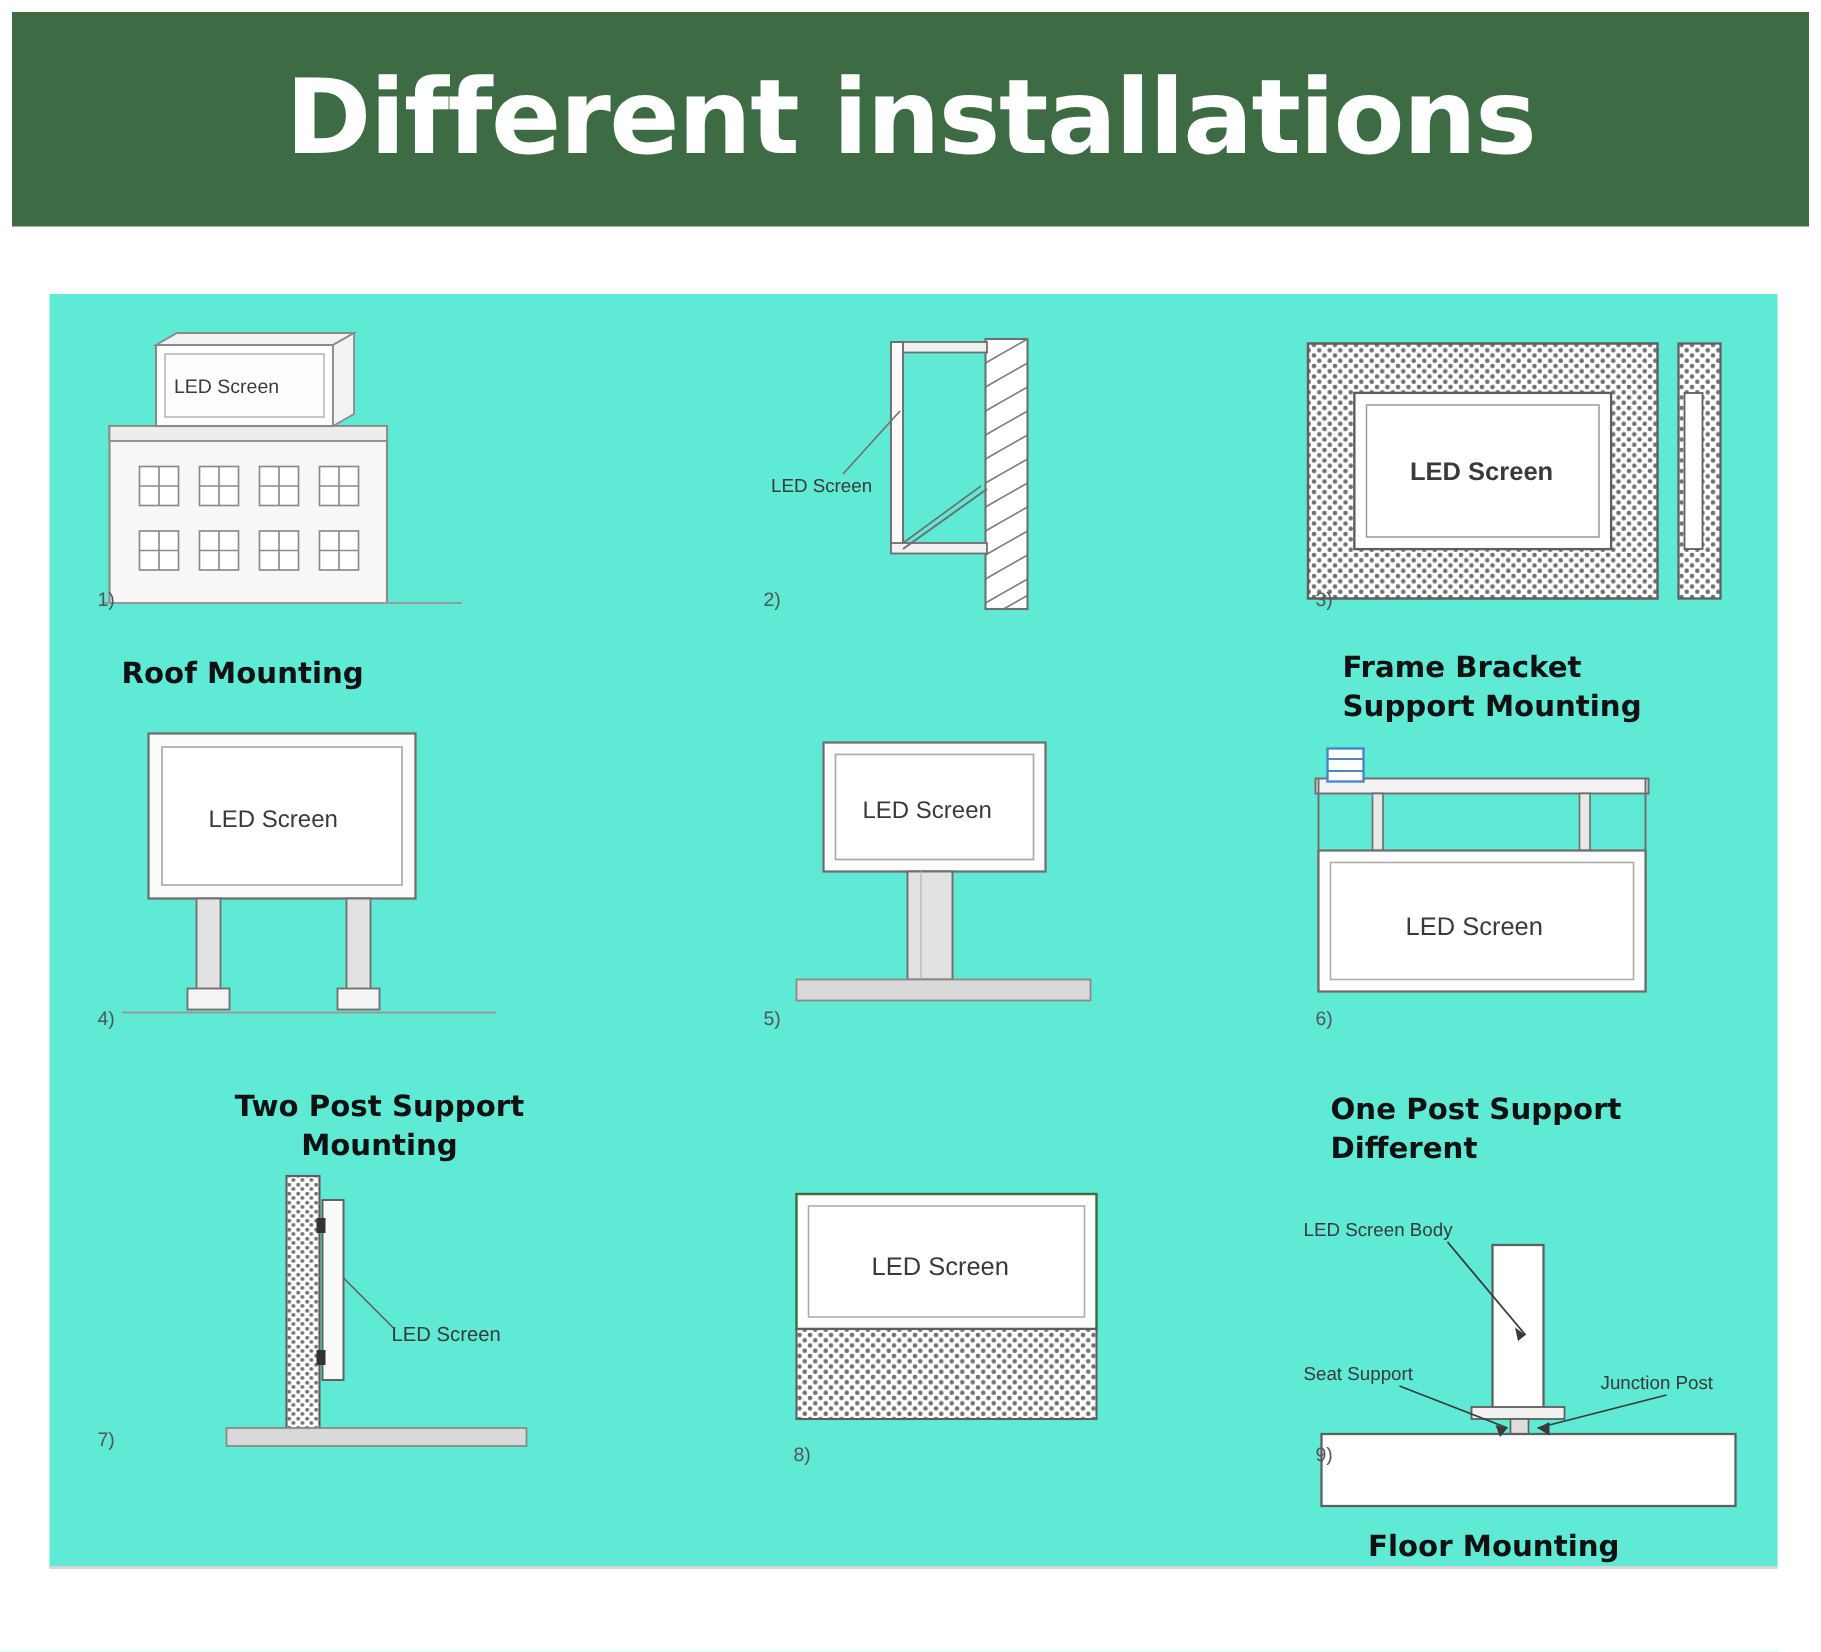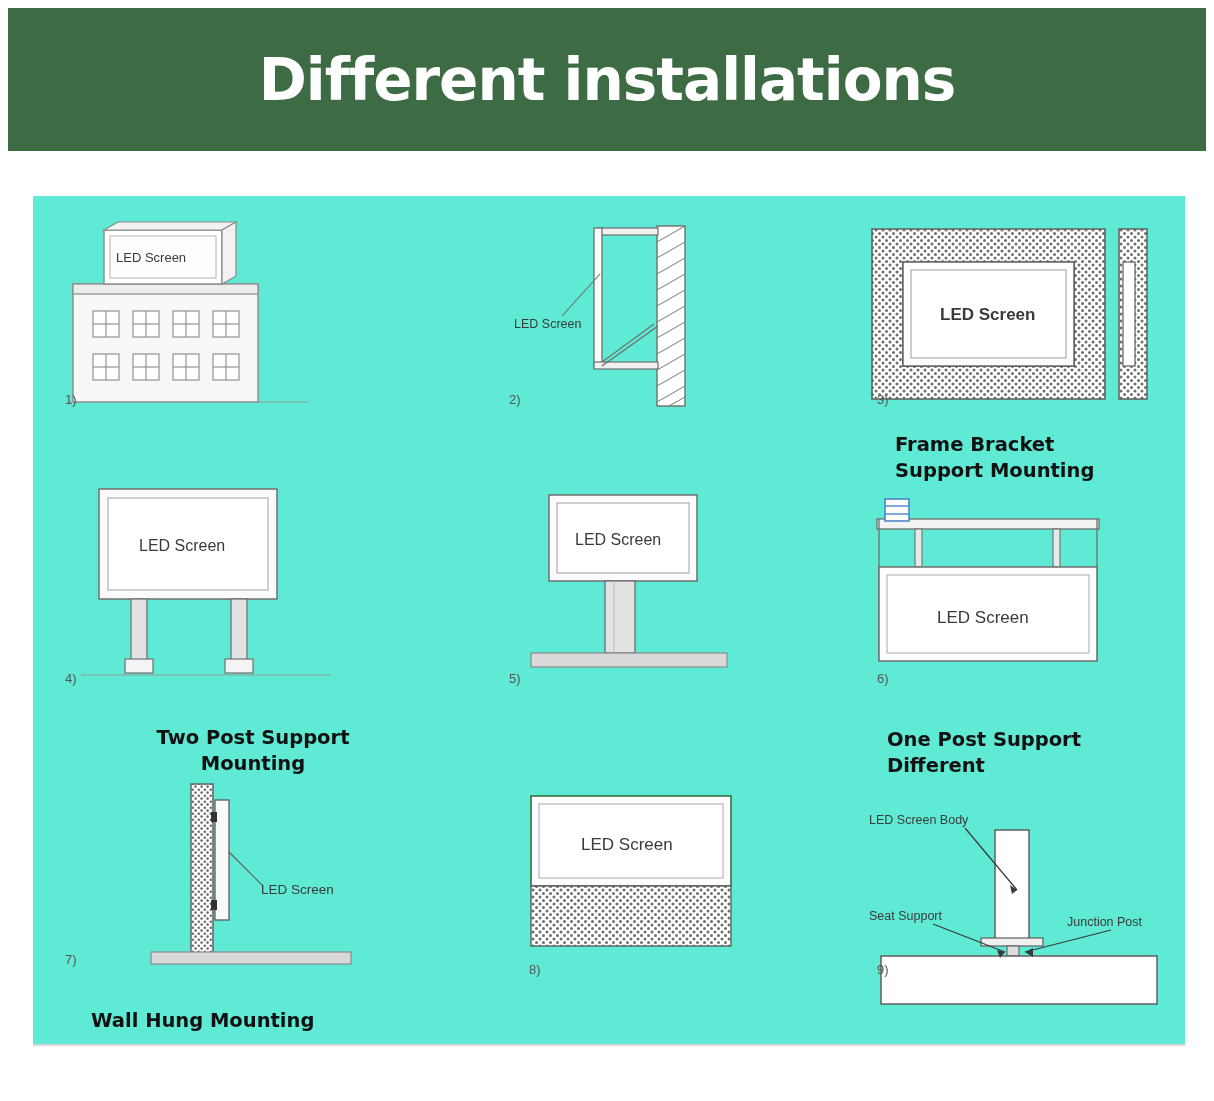--- a/index.html
+++ b/index.html
@@ -22,21 +22,21 @@
     top: 8px;
     width: 1198px;
     height: 143px;
     background: #3d6b43;
     display: flex;
     align-items: center;
     justify-content: center;
   }
   .header-title {
     color: #ffffff;
-    font-size: 58px;
+    font-size: 69px;
     font-weight: bold;
     letter-spacing: -1px;
     line-height: 1;
     font-family: "DejaVu Sans", sans-serif;
   }
 
   
   .board {
     position: absolute;
     left: 33px;
@@ -143,20 +143,21 @@
           <rect x="36" y="14" width="118" height="54" fill="#ffffff" stroke="#8a8a8a" stroke-width="1.4"></rect>
           <rect x="42" y="20" width="106" height="42" fill="#fdfdfd" stroke="#b4b4b4" stroke-width="1"></rect>
           <path d="M36 14 L50 6 L168 6 L154 14 Z" fill="#f2f2f2" stroke="#8a8a8a" stroke-width="1.2"></path>
           <path d="M154 14 L168 6 L168 60 L154 68 Z" fill="#f2f2f2" stroke="#8a8a8a" stroke-width="1.2"></path>
           <text class="screen-label" x="48" y="46" font-size="13">LED Screen</text>
 
           <line x1="0" y1="186" x2="240" y2="186" stroke="#9a9a9a" stroke-width="1.2"></line>
         </svg>
       </div>
       <div class="num" style="left:32px; top:196px;">1)</div>
+      <div class="caption" style="left:48px; top:240px; width:300px;">Roof Mounting</div>
     </div>
 
     <div class="cell" style="left:384px; top:0px; width:384px; height:283px;">
       <div class="figwrap" style="left:85px; top:20px;">
         <svg width="230" height="200" viewBox="0 0 230 200">
 
           <rect x="155" y="10" width="28" height="180" fill="#ffffff" stroke="#6f6f6f" stroke-width="1.4"></rect>
           <g stroke="#7a7a7a" stroke-width="1">
             <line x1="155" y1="26" x2="183" y2="10"></line>
             <line x1="155" y1="42" x2="183" y2="26"></line>
@@ -297,21 +298,20 @@
           <rect x="68" y="30" width="6" height="10" fill="#333"></rect>
           <rect x="68" y="118" width="6" height="10" fill="#333"></rect>
 
           <line x1="86" y1="70" x2="120" y2="104" stroke="#5f5f5f" stroke-width="1.1"></line>
           <text class="screen-label" x="118" y="112" font-size="13.5">LED Screen</text>
 
           <rect x="8" y="170" width="200" height="12" fill="#d9d9d9" stroke="#8a8a8a" stroke-width="1.2"></rect>
         </svg>
       </div>
       <div class="num" style="left:32px; top:190px;">7)</div>
-      <div class="caption" style="left:58px; top:246px; width:320px;">Wall Hung Mounting</div>
     </div>
 
     <div class="cell" style="left:384px; top:566px; width:384px; height:283px;">
       <div class="figwrap" style="left:100px; top:28px;">
         <svg width="240" height="180" viewBox="0 0 240 180">
           <defs>
             <pattern id="hatch-dots3" width="7" height="7" patternUnits="userSpaceOnUse">
               <rect width="7" height="7" fill="#ffffff"></rect>
               <circle cx="2" cy="2" r="1.5" fill="#6f6f6f"></circle>
               <circle cx="5.5" cy="5.5" r="1.5" fill="#6f6f6f"></circle>
@@ -319,20 +319,21 @@
           </defs>
 
           <rect x="14" y="6" width="200" height="90" fill="#fdfdfd" stroke="#3a6e3f" stroke-width="1.6"></rect>
           <rect x="22" y="14" width="184" height="74" fill="#ffffff" stroke="#aaaaaa" stroke-width="1"></rect>
           <text class="screen-label" x="64" y="60" font-size="17">LED Screen</text>
 
           <rect x="14" y="96" width="200" height="60" fill="url(#hatch-dots3)" stroke="#5f5f5f" stroke-width="1.4"></rect>
         </svg>
       </div>
       <div class="num" style="left:112px; top:200px;">8)</div>
+      <div class="caption" style="left:495px; top:256px; width:300px;">Floor Mounting</div>
     </div>
 
     <div class="cell" style="left:768px; top:566px; width:384px; height:283px;">
       <div class="figwrap" style="left:68px; top:8px;margin-top:36px;">
         <svg width="300" height="200" viewBox="0 0 300 200">
 
           <rect x="126" y="24" width="34" height="114" fill="#ffffff" stroke="#5f5f5f" stroke-width="1.5"></rect>
 
           <rect x="112" y="132" width="62" height="8" fill="#f0f0f0" stroke="#5f5f5f" stroke-width="1.2"></rect>
 

